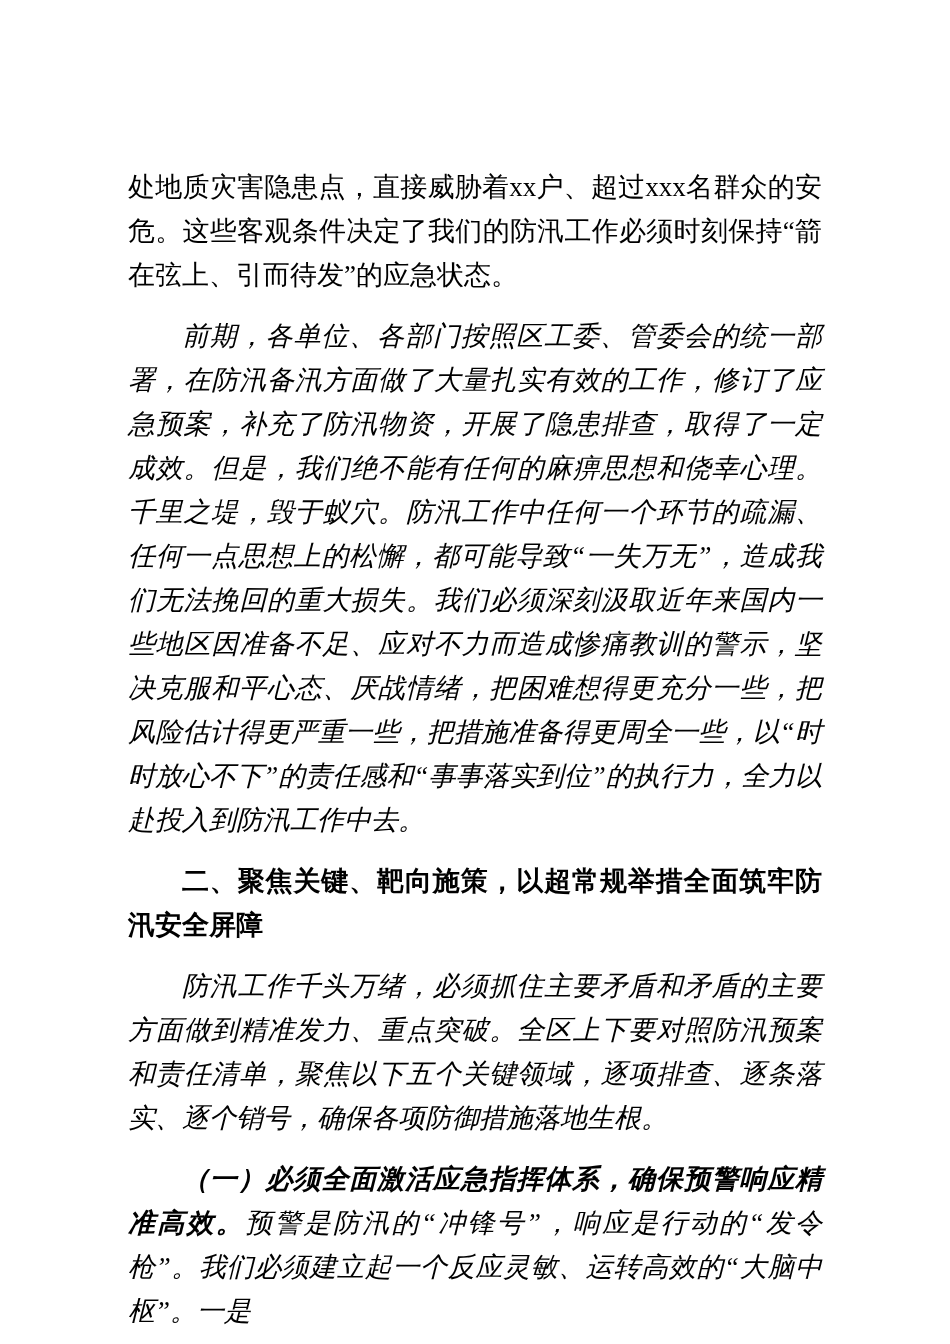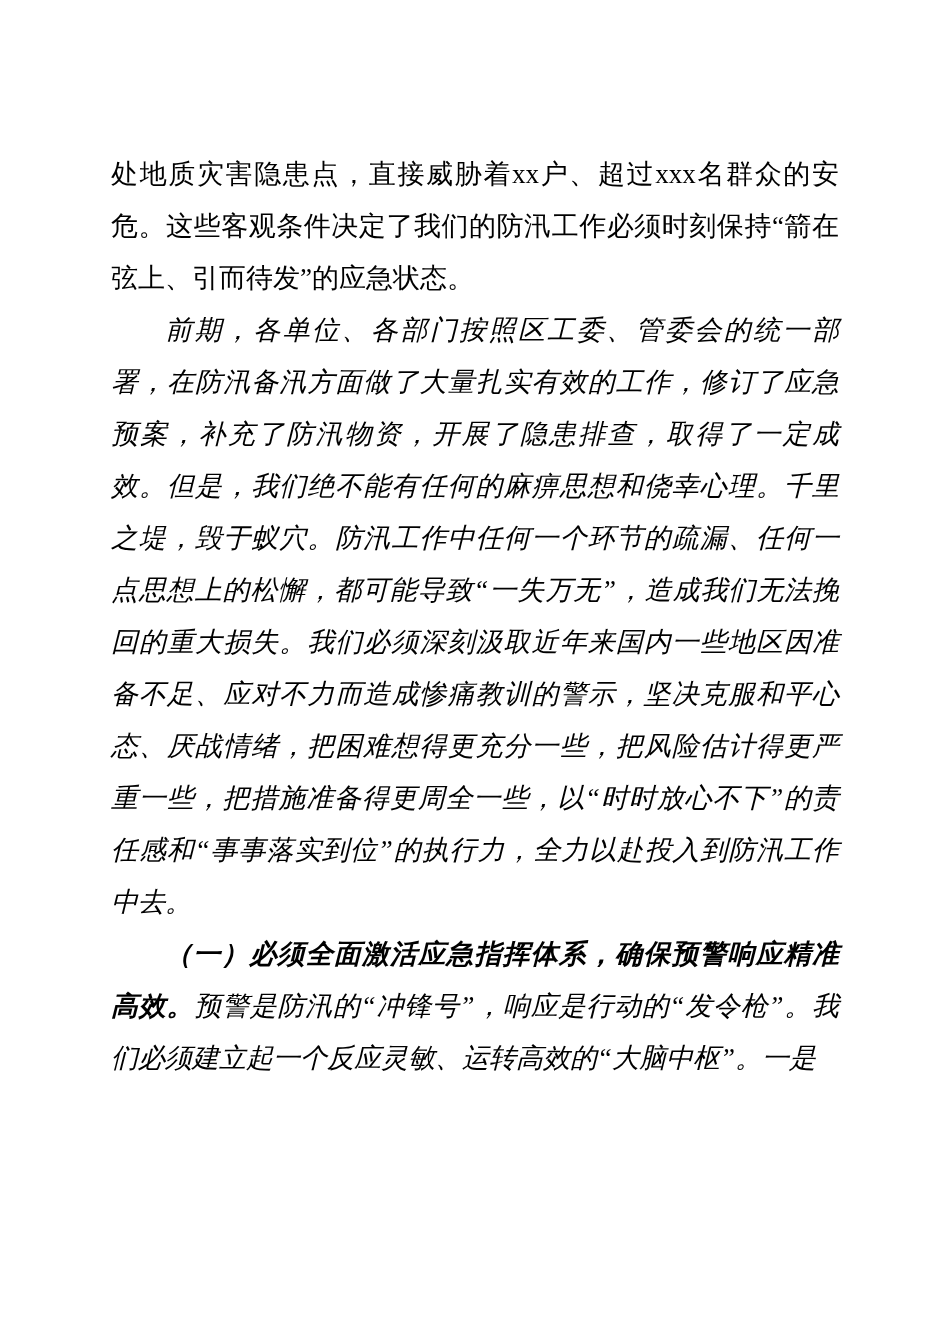--- a/index.html
+++ b/index.html
@@ -11,24 +11,24 @@
     position: relative;
     width: 950px;
     height: 1344px;
     box-sizing: border-box;
     padding: 148px 111px 40px 111px;
     background: #ffffff;
     color: #000000;
     overflow: hidden;
   }
   .para {
-    margin: 0;
+    margin: 17px;
     font-family: "Liberation Serif", serif;
     font-size: 27px;
-    line-height: 52px;
+    line-height: 44px;
     text-align: justify;
     letter-spacing: 0;
     word-break: break-all;
     color: #000000;
   }
   .para.indent {
     text-indent: 54px;
     font-style: italic;
   }
   .para.heading {
@@ -42,16 +42,18 @@
   }
 </style>
 </head>
 <body>
 
 <div class="page">
   <p class="para">处地质灾害隐患点，直接威胁着xx户、超过xxx名群众的安危。这些客观条件决定了我们的防汛工作必须时刻保持“箭在弦上、引而待发”的应急状态。</p>
 
   <p class="para indent">前期，各单位、各部门按照区工委、管委会的统一部署，在防汛备汛方面做了大量扎实有效的工作，修订了应急预案，补充了防汛物资，开展了隐患排查，取得了一定成效。但是，我们绝不能有任何的麻痹思想和侥幸心理。千里之堤，毁于蚁穴。防汛工作中任何一个环节的疏漏、任何一点思想上的松懈，都可能导致“一失万无”，造成我们无法挽回的重大损失。我们必须深刻汲取近年来国内一些地区因准备不足、应对不力而造成惨痛教训的警示，坚决克服和平心态、厌战情绪，把困难想得更充分一些，把风险估计得更严重一些，把措施准备得更周全一些，以“时时放心不下”的责任感和“事事落实到位”的执行力，全力以赴投入到防汛工作中去。</p>
 
+  <p class="para heading">二、聚焦关键、靶向施策，以超常规举措全面筑牢防汛安全屏障</p>
 
+  <p class="para indent">防汛工作千头万绪，必须抓住主要矛盾和矛盾的主要方面做到精准发力、重点突破。全区上下要对照防汛预案和责任清单，聚焦以下五个关键领域，逐项排查、逐条落实、逐个销号，确保各项防御措施落地生根。</p>
 
   <p class="para indent"><span class="kai-lead">（一）必须全面激活应急指挥体系，确保预警响应精准高效。</span><span>预警是防汛的“冲锋号”，响应是行动的“发令枪”。我们必须建立起一个反应灵敏、运转高效的“大脑中枢”。一是</span></p>
 </div>
 
 </body></html>

